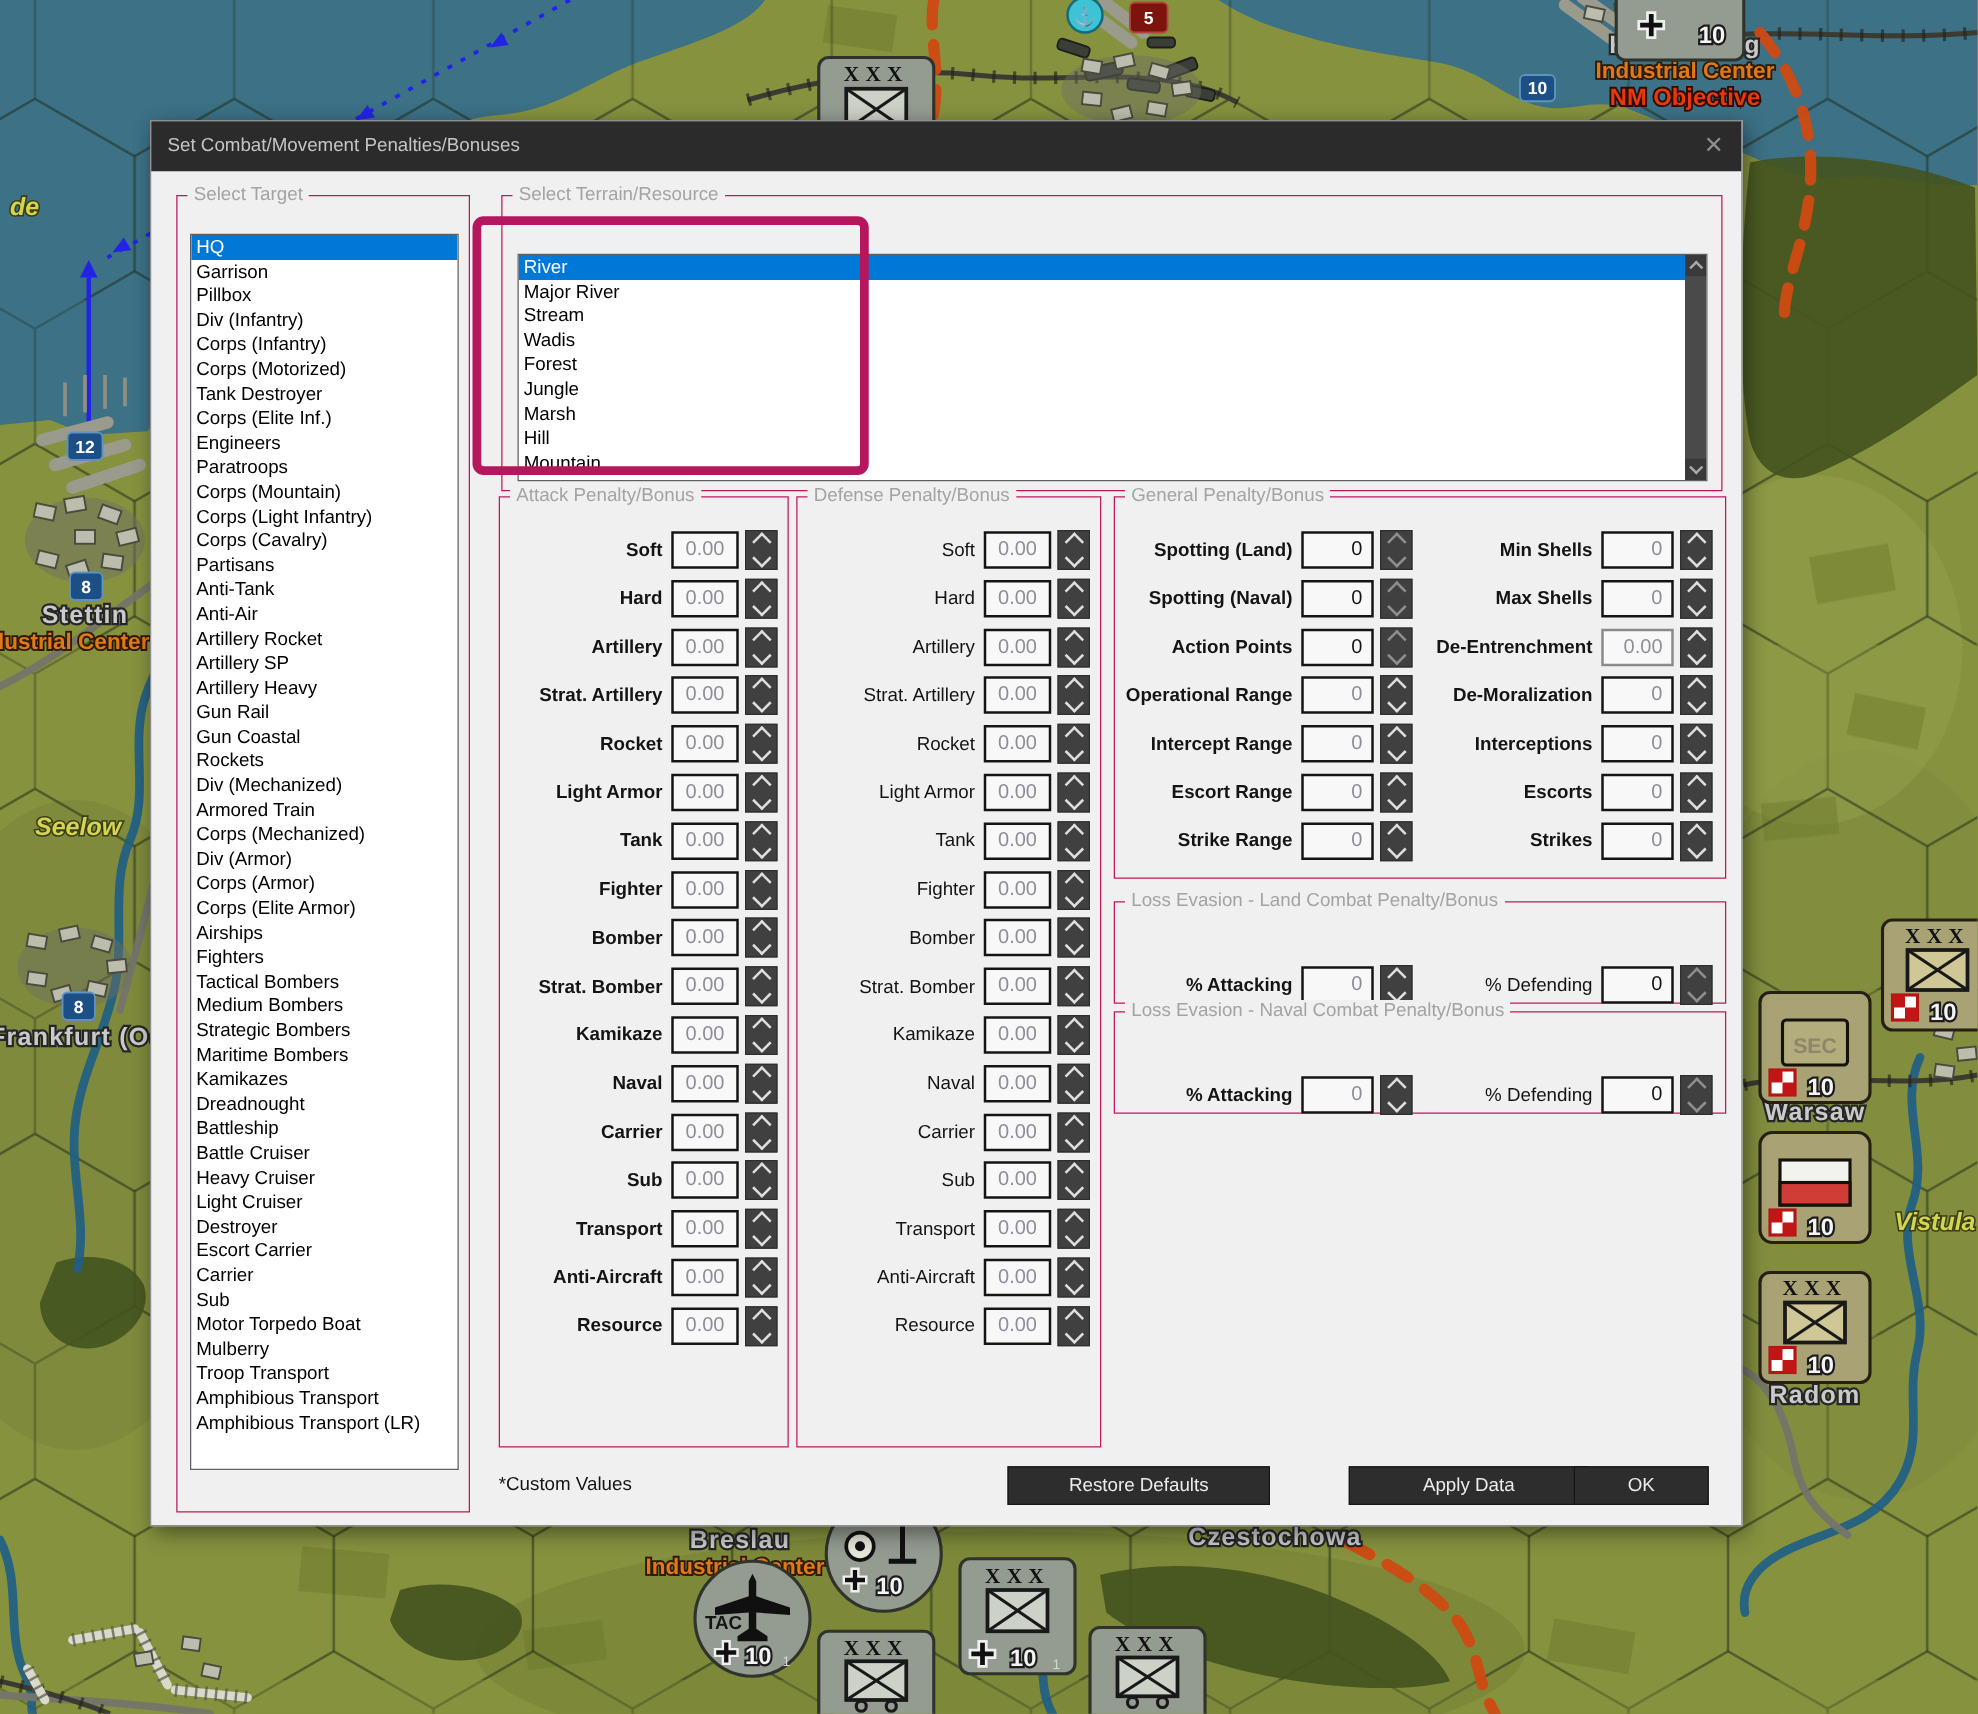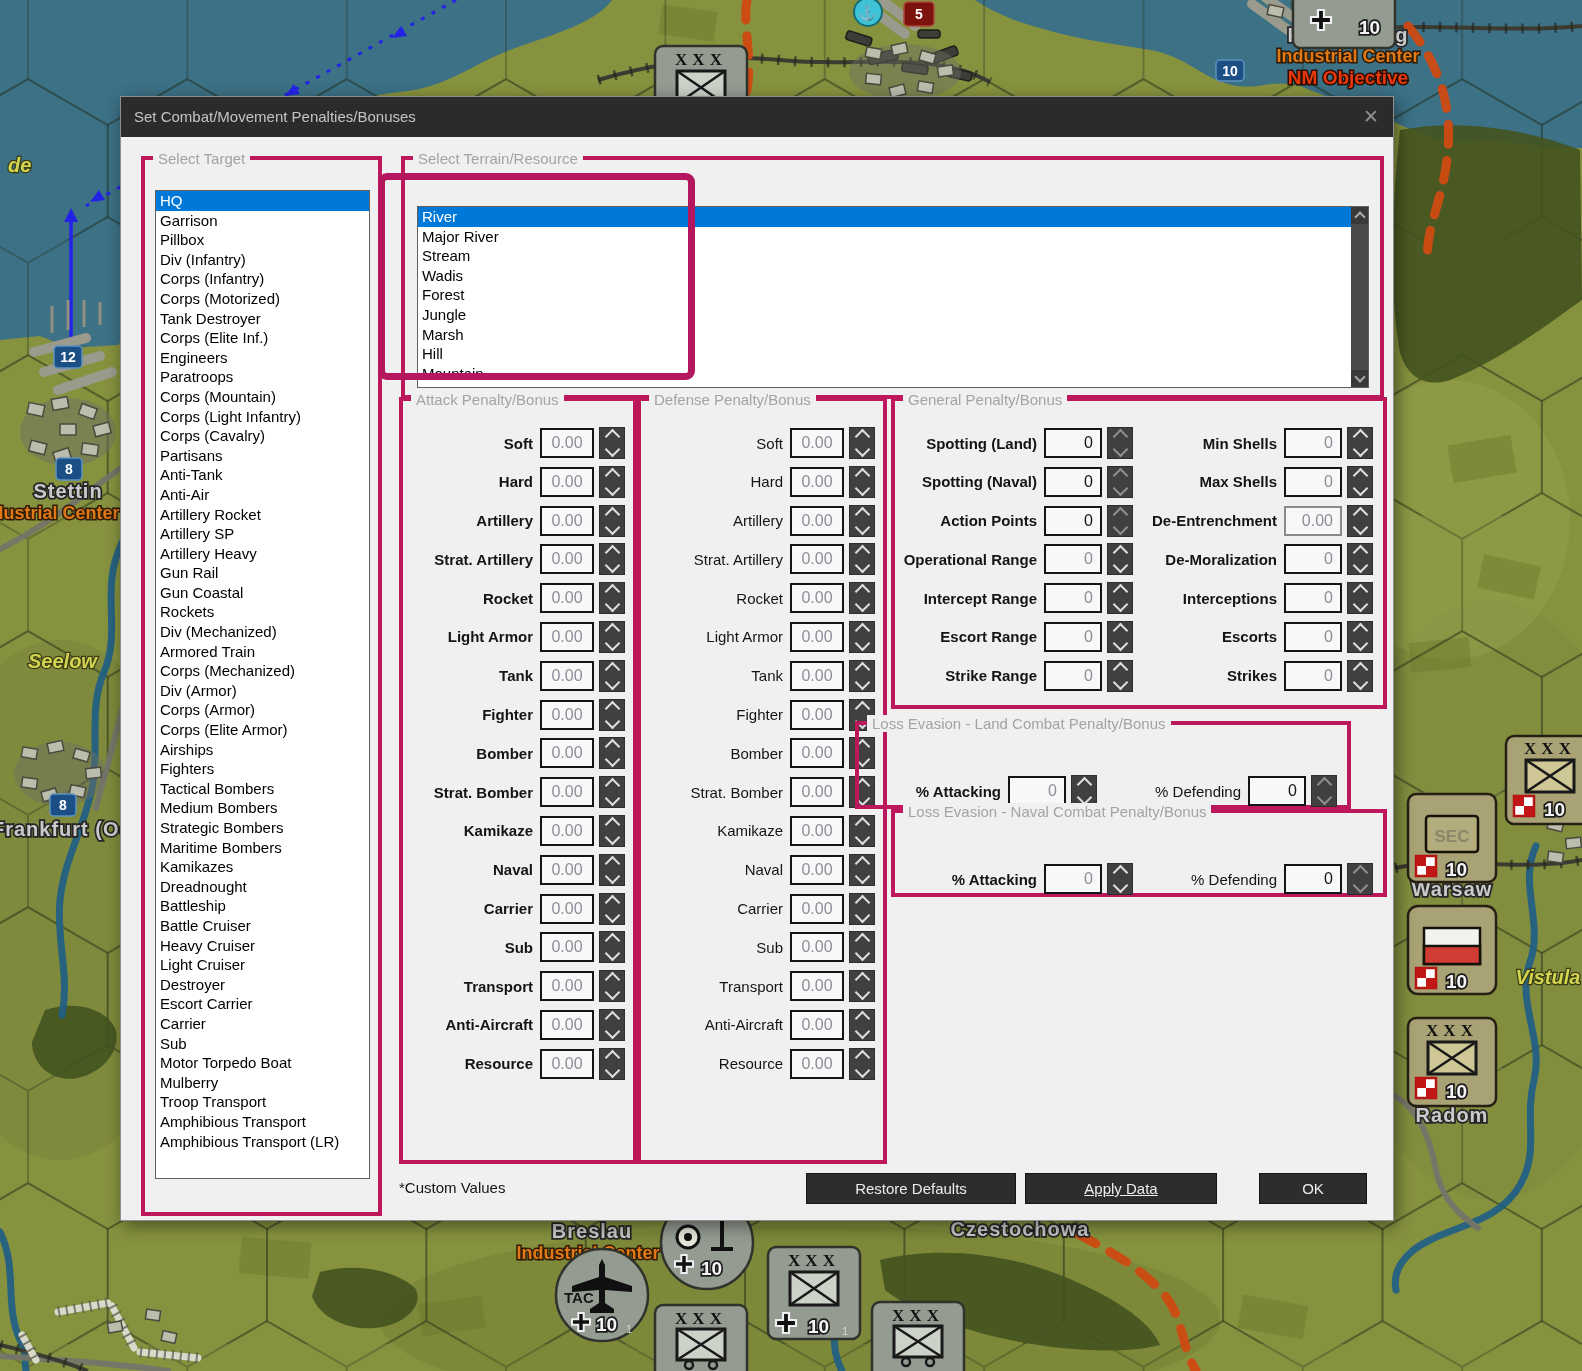--- a/index.html
+++ b/index.html
@@ -27,21 +27,21 @@
   .steps{font-size:11px;fill:#d6d6d6;}
   .badge-b{fill:#1c4f86;stroke:#5e93c0;stroke-width:1.5;}
   .badge-r{fill:#7d130d;stroke:#b0463c;stroke-width:1.5;}
   .badge-t{fill:#fff;font-size:14px;font-weight:700;}
   
   .dialog{position:absolute;left:120px;top:96px;width:1274px;height:1125px;background:#f0f0f0;
           border:1px solid #8e8e8e;box-sizing:border-box;box-shadow:3px 5px 16px rgba(0,0,0,.45);z-index:10;}
   .titlebar{position:absolute;left:0;top:0;right:0;height:40px;background:#2b2b2b;color:#c4c4c4;
             font-size:15px;line-height:40px;padding-left:13px;box-sizing:border-box;}
   .close{position:absolute;right:14px;top:0;color:#8f8f8f;font-size:19px;cursor:pointer;}
-  .grp{position:absolute;border:4px solid #be185d;}
+  .grp{position:absolute;border:1px solid #be185d;}
   .glab{position:absolute;top:-10px;left:8px;background:#f0f0f0;padding:0 5px;font-size:15px;
         color:#a3a3a3;white-space:nowrap;}
   .lbox{position:absolute;background:#fff;border:1px solid #5f5f5f;overflow:hidden;}
   .li{height:19.6px;line-height:19.6px;font-size:15px;padding-left:4px;color:#000;white-space:nowrap;}
   .li.sel{background:var(--sel);color:#fff;}
   .sbar{position:absolute;top:0;right:0;width:17px;height:100%;background:#4a4a4a;
         display:flex;flex-direction:column;justify-content:space-between;}
   .sbtn{height:17px;background:#393939;display:flex;align-items:center;justify-content:center;}
   .sbtn i{width:6px;height:6px;border:2px solid #a8a8a8;border-bottom:none;border-left:none;display:block;}
   .sbtn .u{transform:rotate(-45deg);margin-top:3px;}
@@ -898,21 +898,21 @@
           <span class="flabel bold">Strikes</span>
           <span class="vbox gbox">0</span>
           <span class="spin">
             <i class="cu"></i>
             <i class="cd"></i>
           </span>
         </div>
       </div>
   </div>
 
-  <div class="grp" style="left:734px;top:624px;width:488px;height:80px;text-decoration:underline;">
+  <div class="grp" style="left:770px;top:624px;width:488px;height:80px;text-decoration:underline;">
     <span class="glab">Loss Evasion - Land Combat Penalty/Bonus</span>
     <div class="lcell a">
       <span class="flabel bold">% Attacking</span>
       <span class="vbox gbox">0</span>
       <span class="spin">
           <i class="cu"></i>
           <i class="cd"></i>
         </span>
     </div>
     <div class="lcell b">
@@ -940,17 +940,17 @@
       <span class="vbox gbox black">0</span>
       <span class="spin dim">
           <i class="cu"></i>
           <i class="cd"></i>
         </span>
     </div>
   </div>
 
   <div class="footnote">*Custom Values</div>
   <div class="dbtn" style="left:685px;top:1076px;width:210px;">Restore Defaults</div>
-  <div class="dbtn" style="left:904px;top:1076px;width:192px;text-decoration:underline;">Apply Data</div>
+  <div class="dbtn" style="left:958px;top:1076px;width:192px;">Apply Data</div>
   <div class="dbtn" style="left:1138px;top:1076px;width:108px;">OK</div>
 </div>
 
 <div class="annot"></div>
 
 </body></html>

